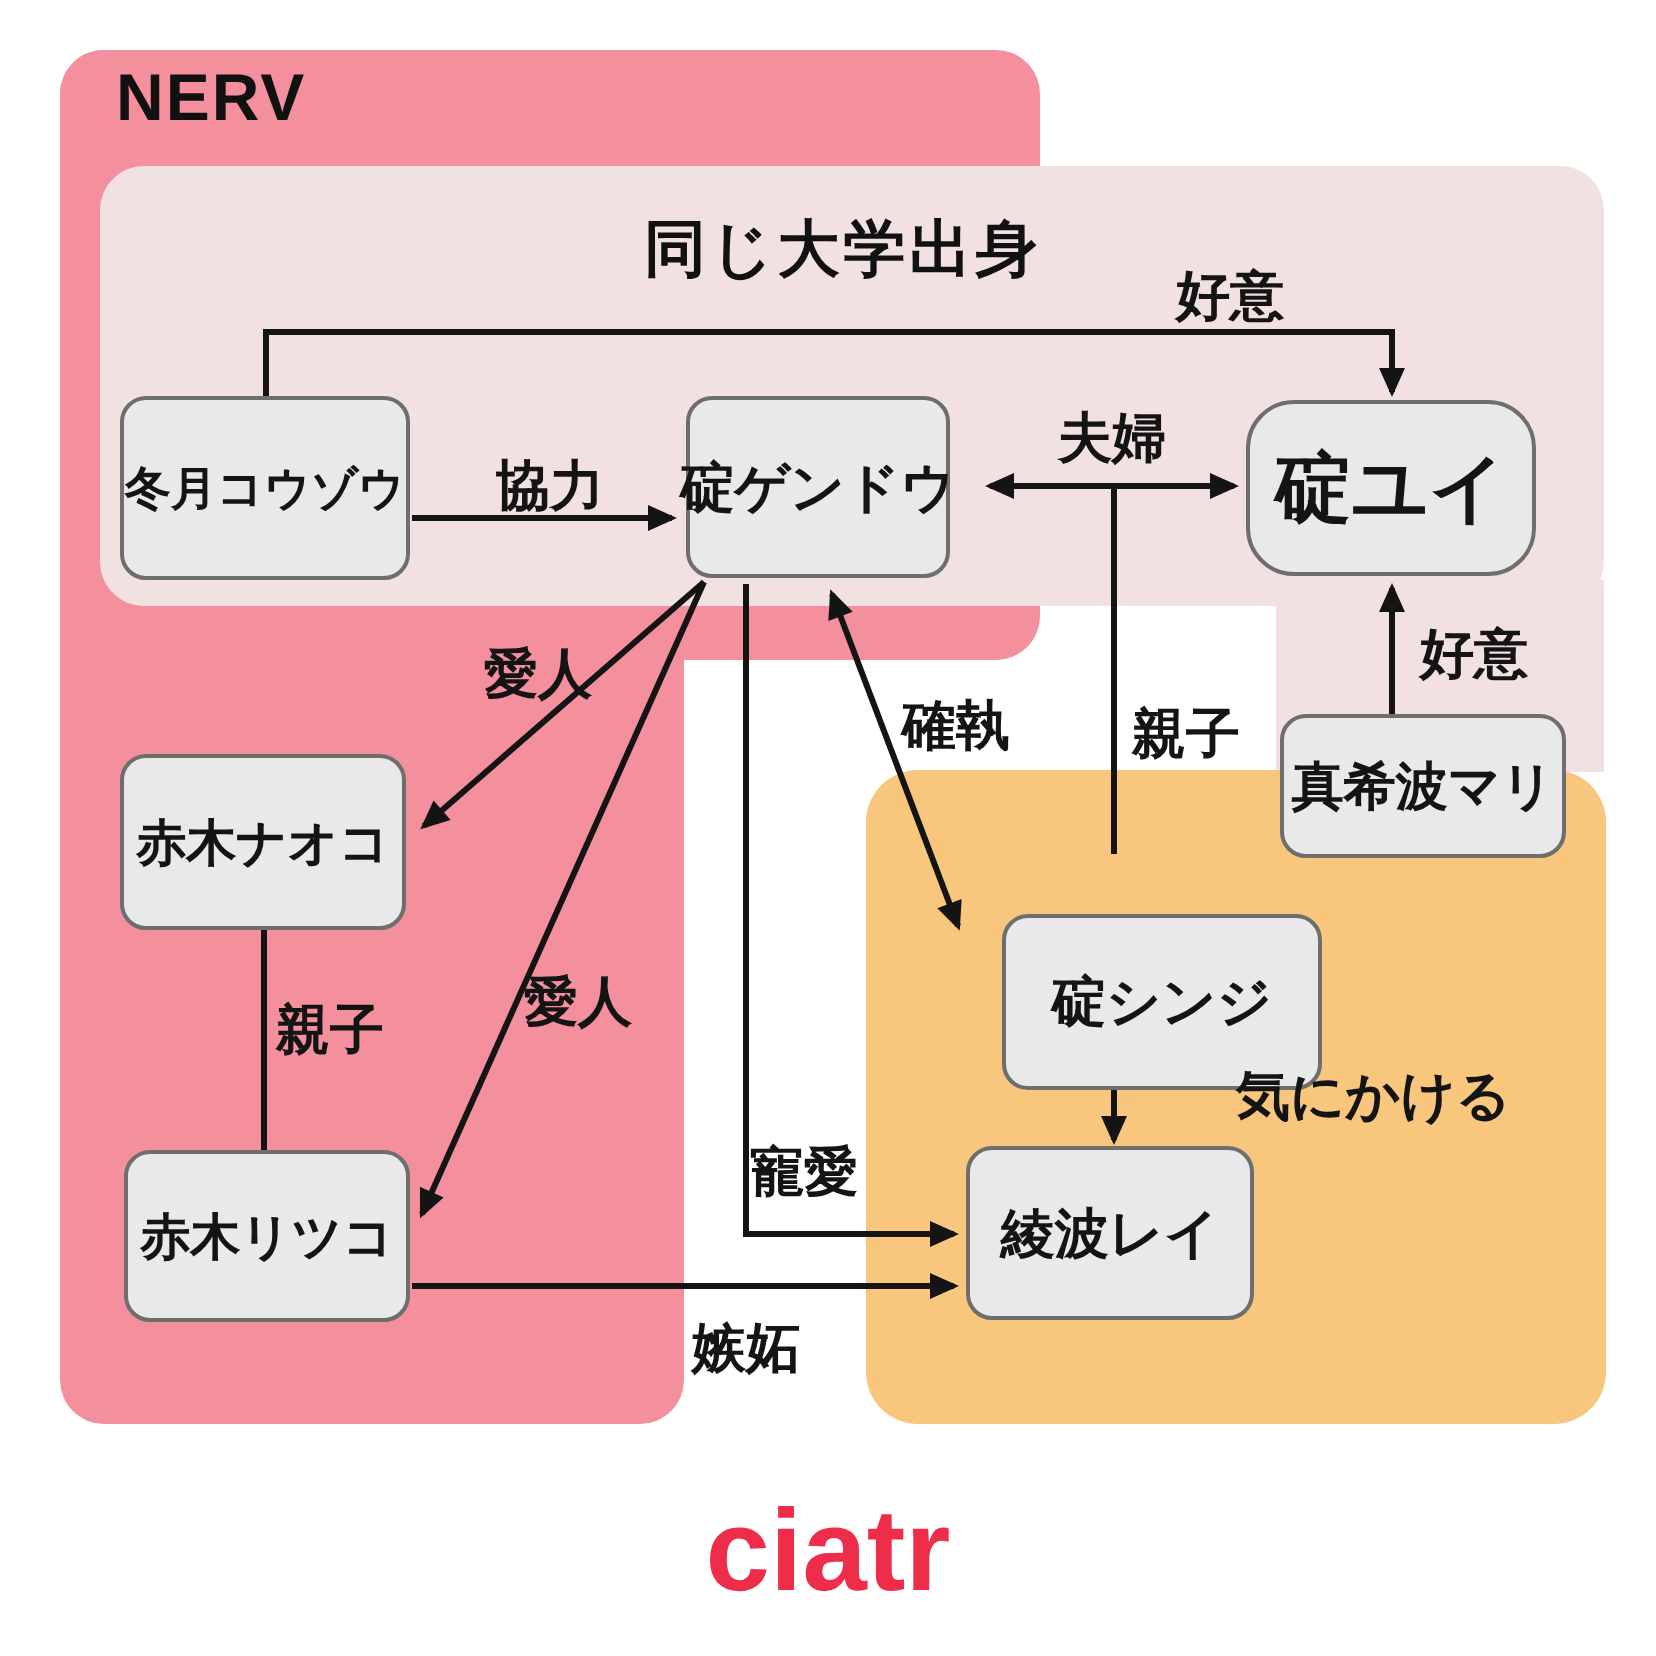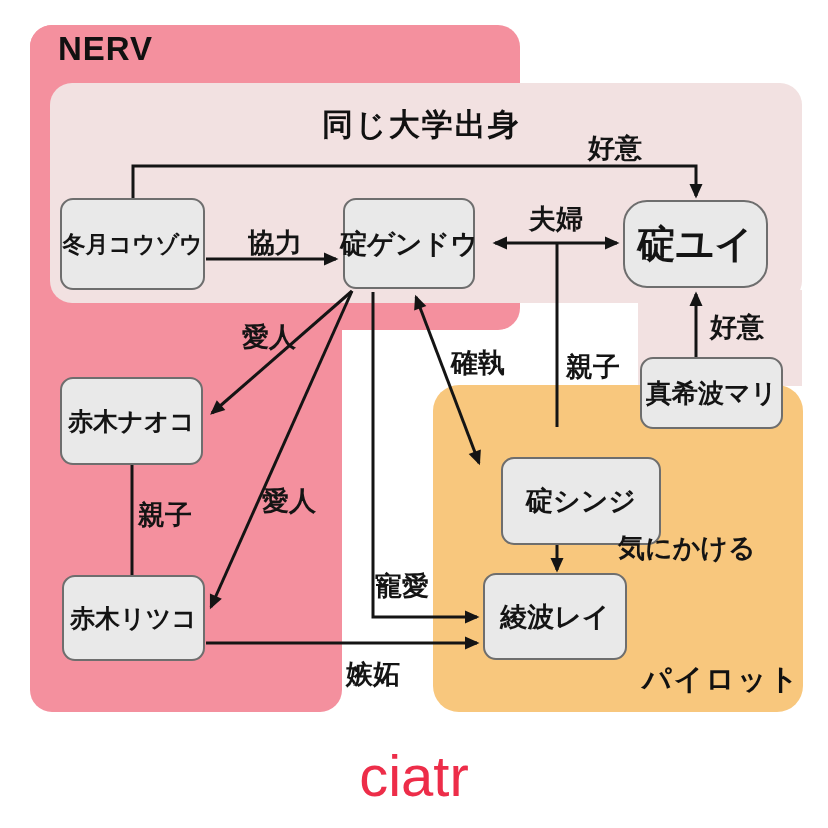--- a/index.html
+++ b/index.html
@@ -14,21 +14,21 @@
   .region-label{position:absolute;color:#111;font-weight:bold;white-space:nowrap;}
   .nerv-label{left:58px;top:30px;font-size:33px;letter-spacing:1px;}
   .univ-label{left:322px;top:104px;font-size:31px;letter-spacing:2px;}
   .pilot-label{left:642px;top:660px;font-size:29px;letter-spacing:2px;}
   svg.edges{position:absolute;left:0;top:0;width:828px;height:828px;}
   .node{position:absolute;background:#e9e9e9;border:2.5px solid #6e6e6e;border-radius:13px;
         display:flex;align-items:center;justify-content:center;color:#141414;
         font-weight:600;white-space:nowrap;box-sizing:border-box;}
   .elabel{position:absolute;color:#141414;font-size:27px;font-weight:700;white-space:nowrap;}
   .footer-logo{position:absolute;left:0;top:742px;width:828px;text-align:center;
-        color:#ed2d49;font-size:58px;font-weight:normal;letter-spacing:0px;}
+        color:#ed2d49;font-size:58px;font-weight:bold;letter-spacing:0px;}
 </style>
 </head>
 <body>
 
 <div class="canvas">
 
   <div class="region nerv-wide"></div>
   <div class="region nerv-tall"></div>
   <div class="region univ-main"></div>
   <div class="region univ-col"></div>
@@ -60,21 +60,20 @@
   <div class="node" style="left:343px;top:198px;width:132px;height:91px;font-size:27px;">碇ゲンドウ</div>
   <div class="node" style="left:623px;top:200px;width:145px;height:88px;font-size:38px;border-radius:24px;">碇ユイ</div>
   <div class="node" style="left:60px;top:377px;width:143px;height:88px;font-size:25px;">赤木ナオコ</div>
   <div class="node" style="left:62px;top:575px;width:143px;height:86px;font-size:25px;">赤木リツコ</div>
   <div class="node" style="left:501px;top:427px;width:160px;height:88px;font-size:27px;margin-top:30px;">碇シンジ</div>
   <div class="node" style="left:483px;top:573px;width:144px;height:87px;font-size:27px;">綾波レイ</div>
   <div class="node" style="left:640px;top:357px;width:143px;height:72px;font-size:26px;">真希波マリ</div>
 
   <div class="region-label univ-label">同じ大学出身</div>
   <div class="region-label nerv-label">NERV</div>
-  <div class="region-label pilot-label">パイロット</div>
 
   <div class="elabel" style="left:588px;top:130px;">好意</div>
   <div class="elabel" style="left:248px;top:225px;">協力</div>
   <div class="elabel" style="left:529px;top:201px;">夫婦</div>
   <div class="elabel" style="left:566px;top:349px;">親子</div>
   <div class="elabel" style="left:710px;top:309px;">好意</div>
   <div class="elabel" style="left:451px;top:345px;">確執</div>
   <div class="elabel" style="left:242px;top:319px;">愛人</div>
   <div class="elabel" style="left:262px;top:483px;">愛人</div>
   <div class="elabel" style="left:375px;top:568px;">寵愛</div>

